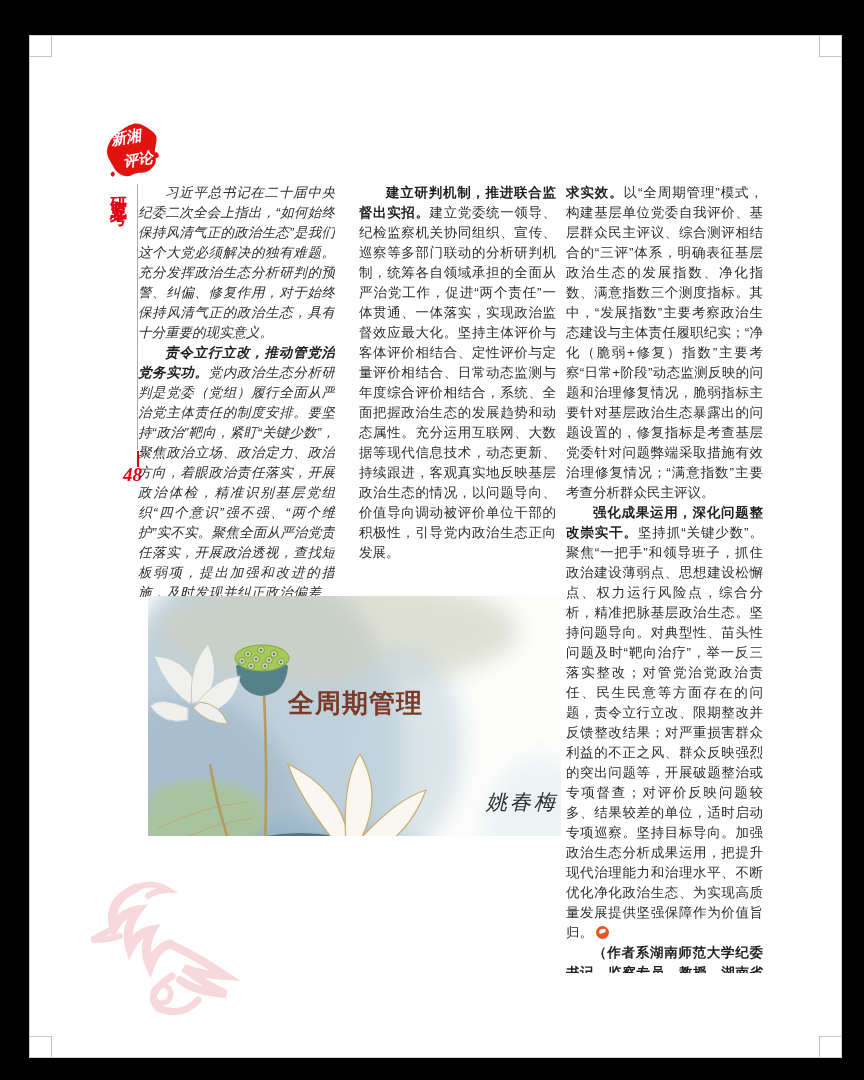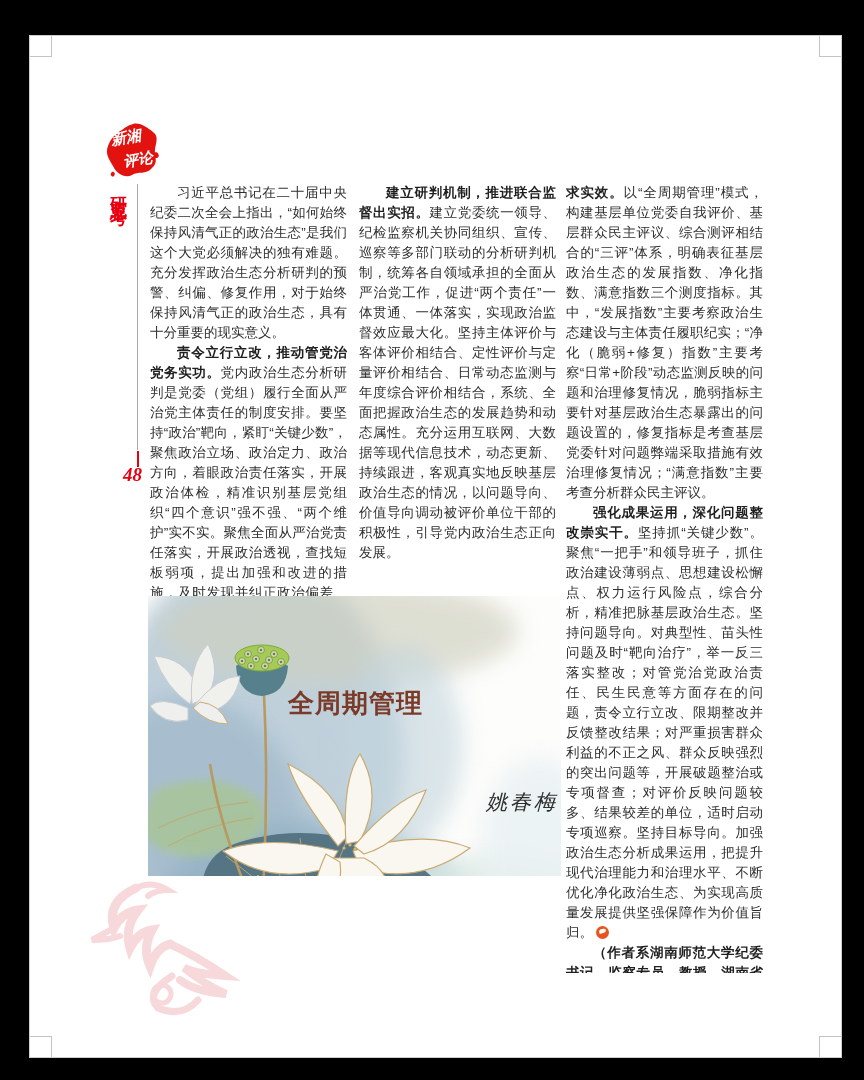--- a/index.html
+++ b/index.html
@@ -17,33 +17,33 @@
   .logo{position:absolute;left:104px;top:122px;width:58px;height:58px;}
   .rubric{position:absolute;left:108px;top:183px;writing-mode:vertical-rl;text-orientation:upright;
           color:#e60012;font-weight:bold;font-size:17px;letter-spacing:4px;line-height:20px;}
   .rubric-line{position:absolute;left:137px;top:184px;width:1px;height:266px;background:#a9a9a9;}
   .rubric-line-red{position:absolute;left:137px;top:451px;width:2px;height:16px;background:#e60012;}
   .pagenum{position:absolute;left:123px;top:464px;color:#e60012;font-style:italic;
            font-weight:bold;font-family:Liberation Serif, serif;font-size:19px;}
   
   .col{position:absolute;top:183px;width:197px;font-size:13.5px;line-height:20px;color:#2e2e2e;
        text-align:justify;text-justify:inter-ideograph;overflow:hidden;}
-  .col1{left:150px;height:414px;}
+  .col1{left:138px;height:414px;font-style:italic;}
   .col2{left:359px;height:414px;}
   .col3{left:566px;height:790px;}
   .para{margin:0;text-align:justify;}
   .para.indent{text-indent:2em;}
   .para.runover{text-align-last:justify;}
   .para b{font-weight:700;color:#1f1f1f;}
   .endmark{display:inline-block;width:13px;height:13px;border-radius:50%;background:#e8541e;
            vertical-align:-2px;margin-left:3px;position:relative;}
   .endmark::after{content:"";position:absolute;left:3px;top:3px;width:7px;height:4px;
            border-radius:50% 50% 50% 0;background:#fff;transform:rotate(-18deg);}
   
-  .artwork{position:absolute;left:148px;top:596px;width:413px;height:280px;overflow:hidden;background:#86efac;}
+  .artwork{position:absolute;left:148px;top:596px;width:413px;height:240px;overflow:hidden;background:#86efac;}
   .art-title{position:absolute;left:140px;top:86px;font-family:"Liberation Serif",serif;
              font-weight:700;font-size:26px;line-height:43px;color:#7b3a27;letter-spacing:1px;white-space:nowrap;}
   .art-author{position:absolute;left:338px;top:192px;font-family:"Liberation Serif",serif;
               font-style:italic;font-size:21px;color:#2e2e2e;letter-spacing:3px;}
   .watermark{position:absolute;left:76px;top:876px;}
 </style>
 </head>
 <body>
 
 <div class="stage">

